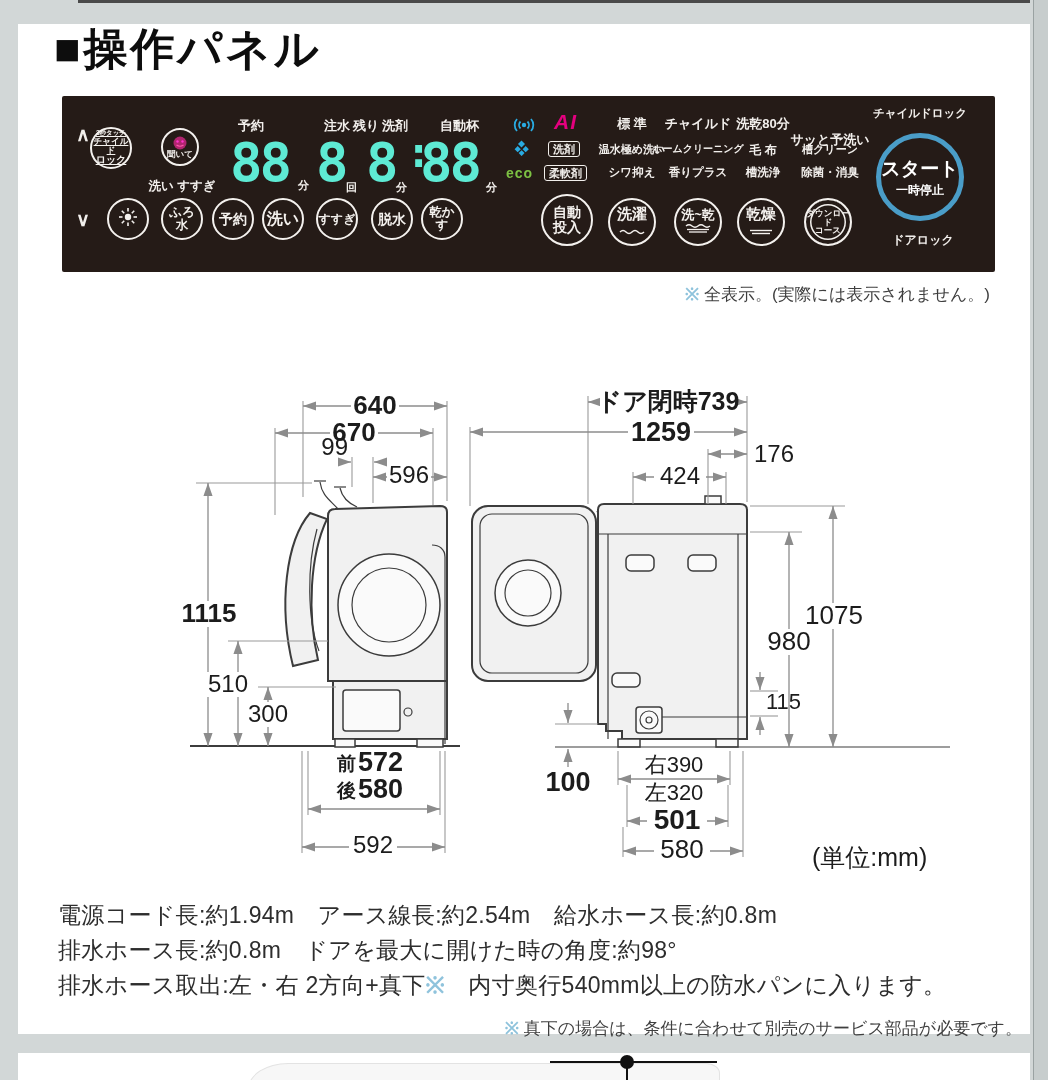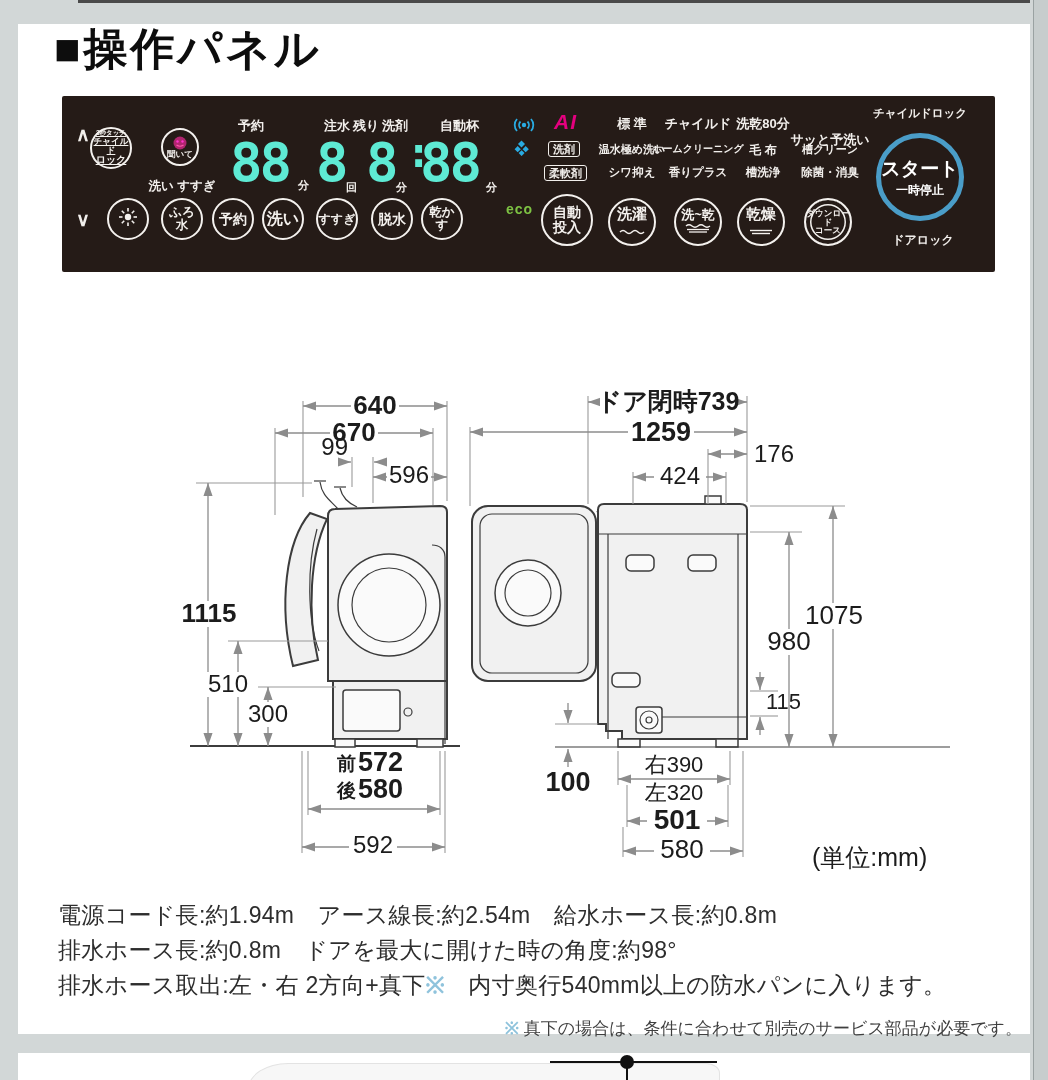--- a/index.html
+++ b/index.html
@@ -122,21 +122,21 @@
       <span class="ai-text" style="left:492px;top:14px;">AI</span>
       <span style="position:absolute;left:452px;top:44px;">
         <svg width="16" height="16" viewBox="0 0 16 16" fill="#29abe2">
             <rect x="5" y="1.5" width="5" height="5" transform="rotate(45 7.5 4)"></rect>
             <rect x="1.5" y="7" width="4.4" height="4.4" transform="rotate(45 3.7 9.2)"></rect>
             <rect x="9.5" y="7" width="4.4" height="4.4" transform="rotate(45 11.7 9.2)"></rect>
             <rect x="5.5" y="11" width="4.2" height="4.2" transform="rotate(45 7.6 13.1)"></rect>
           </svg>
       </span>
       <span class="tagbox" style="left:486px;top:45px;">洗剤</span>
-      <span class="eco-text" style="left:444px;top:69px;margin-top:36px;">eco</span>
+      <span class="eco-text" style="left:444px;top:69px;">eco</span>
       <span class="tagbox" style="left:482px;top:69px;">柔軟剤</span>
 
       <div class="course-label" style="left:515px;top:19px;font-size:13px;">標 準</div>
       <div class="course-label" style="left:515px;top:46px;font-size:11px;">温水極め洗い</div>
       <div class="course-label" style="left:515px;top:69px;font-size:11.5px;">シワ抑え</div>
       <div class="course-label" style="left:581px;top:19px;font-size:13px;">チャイルド</div>
       <div class="course-label" style="left:581px;top:46px;font-size:10px;">ホームクリーニング</div>
       <div class="course-label" style="left:581px;top:69px;font-size:11.5px;">香りプラス</div>
       <div class="course-label" style="left:646px;top:19px;font-size:13px;">洗乾80分</div>
       <div class="course-label" style="left:646px;top:46px;font-size:12px;">毛 布</div>
@@ -200,20 +200,24 @@
       </div>
 
       <div class="plabel" style="left:788px;top:10px;width:140px;text-align:center;font-size:11.5px;font-family:Liberation Serif, serif;">チャイルドロック</div>
       <div class="start-btn">
         <span style="font-size:19px;">スタート</span>
         <span style="font-size:12px;">一時停止</span>
       </div>
       <div class="plabel" style="left:811px;top:136px;width:100px;text-align:center;font-size:12px;">ドアロック</div>
     </div>
 
+    <div class="note" style="top:258px;right:40px;">
+      <span class="mark">※</span>
+      <span>全表示。(実際には表示されません。)</span>
+    </div>
 
 
     <svg class="dimsvg" width="790" height="505" viewBox="0 0 790 505">
       <defs>
         <marker id="ar" markerWidth="11" markerHeight="9" refX="10" refY="4" orient="auto-start-reverse">
           <path d="M0,0.5 L10,4 L0,7.5 Z" fill="#8c8c8c"></path>
         </marker>
       </defs>
 
       <g>

